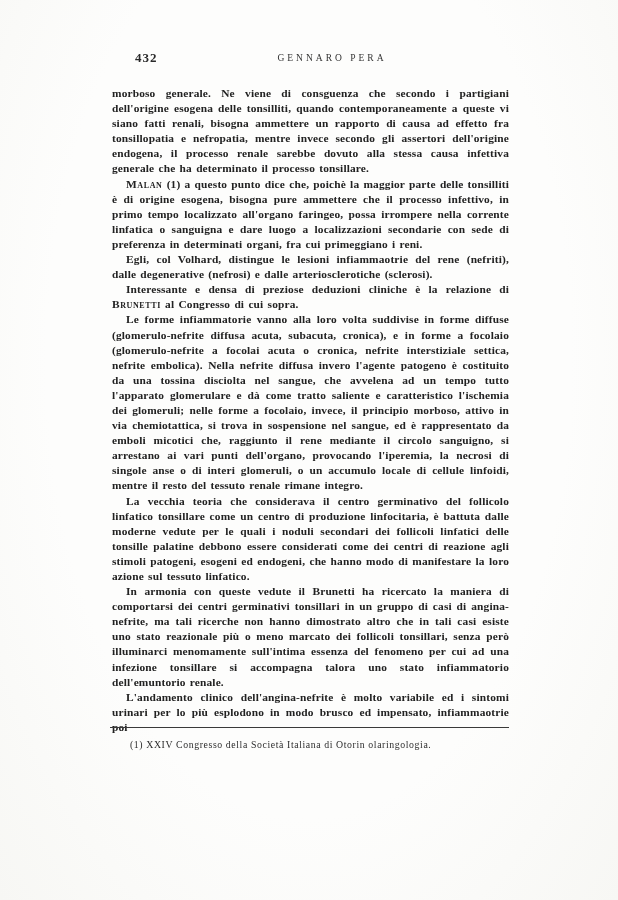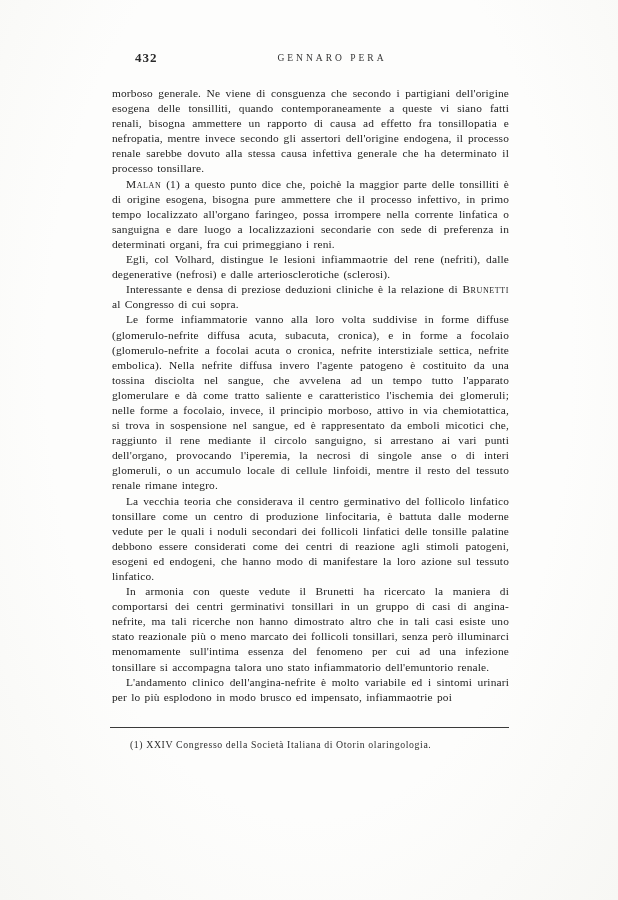--- a/index.html
+++ b/index.html
@@ -39,20 +39,21 @@
     position: absolute;
     top: 86px;
     left: 112px;
     width: 397px;
     text-align: justify;
     font-size: 11.4px;
     line-height: 15.1px;
     word-spacing: 1.2px;
     letter-spacing: 0.15px;
     color: #222;
+    font-weight: bold;
   }
   .body-text p { margin: 0; padding: 0; }
   .body-text p.indent { text-indent: 14px; }
   .smallcaps { font-variant: small-caps; letter-spacing: 0.6px; }
   .footnote-rule {
     position: absolute;
     top: 727px;
     left: 110px;
     width: 399px;
     border-top: 1.2px solid #3a3a3a;

